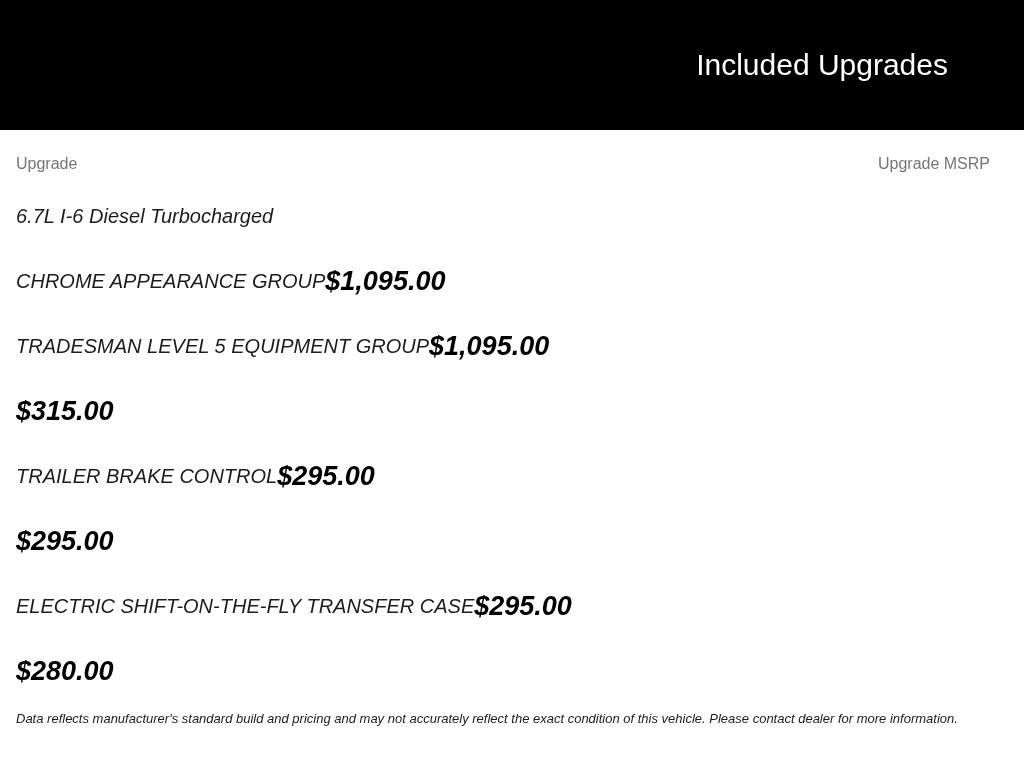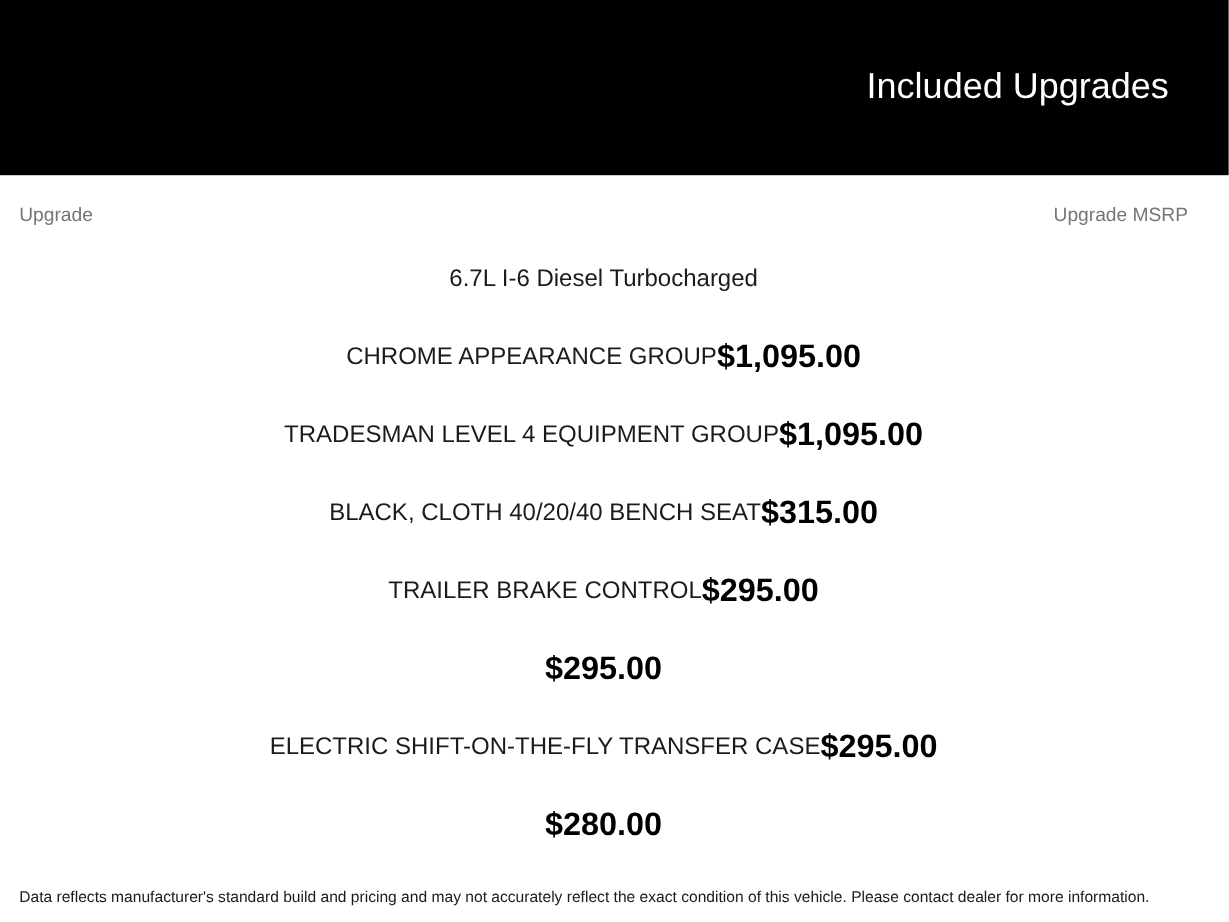--- a/index.html
+++ b/index.html
@@ -3,26 +3,26 @@
 <meta charset="utf-8">
 <style>
   * { margin: 0; padding: 0; box-sizing: border-box; }
   html, body {
     width: 1024px; height: 768px;
     background: #ffffff;
     font-family: "Liberation Sans", sans-serif;
     overflow: hidden;
   }
   .header {
-    height: 146px;
+    height: 130px;
     background: var(--header-bg, #000000);
     display: flex;
     align-items: center;
     justify-content: flex-end;
-    padding-right: 50px;
+    padding-right: 76px;
   }
   .header-title {
     color: var(--header-text, #ffffff);
     font-size: 30px;
     font-weight: 400;
     line-height: 1;
   }
   .content {
     padding: 26px 34px 0 16px;
   }
@@ -33,36 +33,38 @@
     font-size: 16px;
     line-height: 16px;
     color: var(--muted-text, #757575);
   }
   .rows {
     margin-top: 12px;
   }
   .row {
     height: 65px;
     display: flex;
-    justify-content: center;
+    justify-content: flex-start;
     align-items: center;
+    font-style: italic;
   }
   .row-name {
     font-size: 20px;
     color: var(--body-text, #1b1b1b);
   }
   .row-price {
     font-size: 27px;
     font-weight: 700;
     color: #000000;
     white-space: nowrap;
   }
   .disclaimer {
-    margin-top: 20px;
+    margin-top: 7px;
     font-size: 13px;
+    font-style: italic;
     color: var(--body-text, #1b1b1b);
     line-height: 1.2;
   }
 </style>
 </head>
 <body>
 
 <div class="header">
   <div class="header-title">Included Upgrades</div>
 </div>
@@ -78,26 +80,25 @@
     <div class="row">
       <span class="row-name">6.7L I-6 Diesel Turbocharged</span>
     </div>
 
     <div class="row">
       <span class="row-name">CHROME APPEARANCE GROUP</span>
       <span class="row-price">$1,095.00</span>
     </div>
 
     <div class="row">
-      <span class="row-name">TRADESMAN LEVEL 4 EQUIPMENT GROUP</span>
+      <span class="row-name">TRADESMAN LEVEL 5 EQUIPMENT GROUP</span>
       <span class="row-price">$1,095.00</span>
     </div>
 
     <div class="row">
-      <span class="row-name">BLACK, CLOTH 40/20/40 BENCH SEAT</span>
       <span class="row-price">$315.00</span>
     </div>
 
     <div class="row">
       <span class="row-name">TRAILER BRAKE CONTROL</span>
       <span class="row-price">$295.00</span>
     </div>
 
     <div class="row">
       <span class="row-price">$295.00</span>

